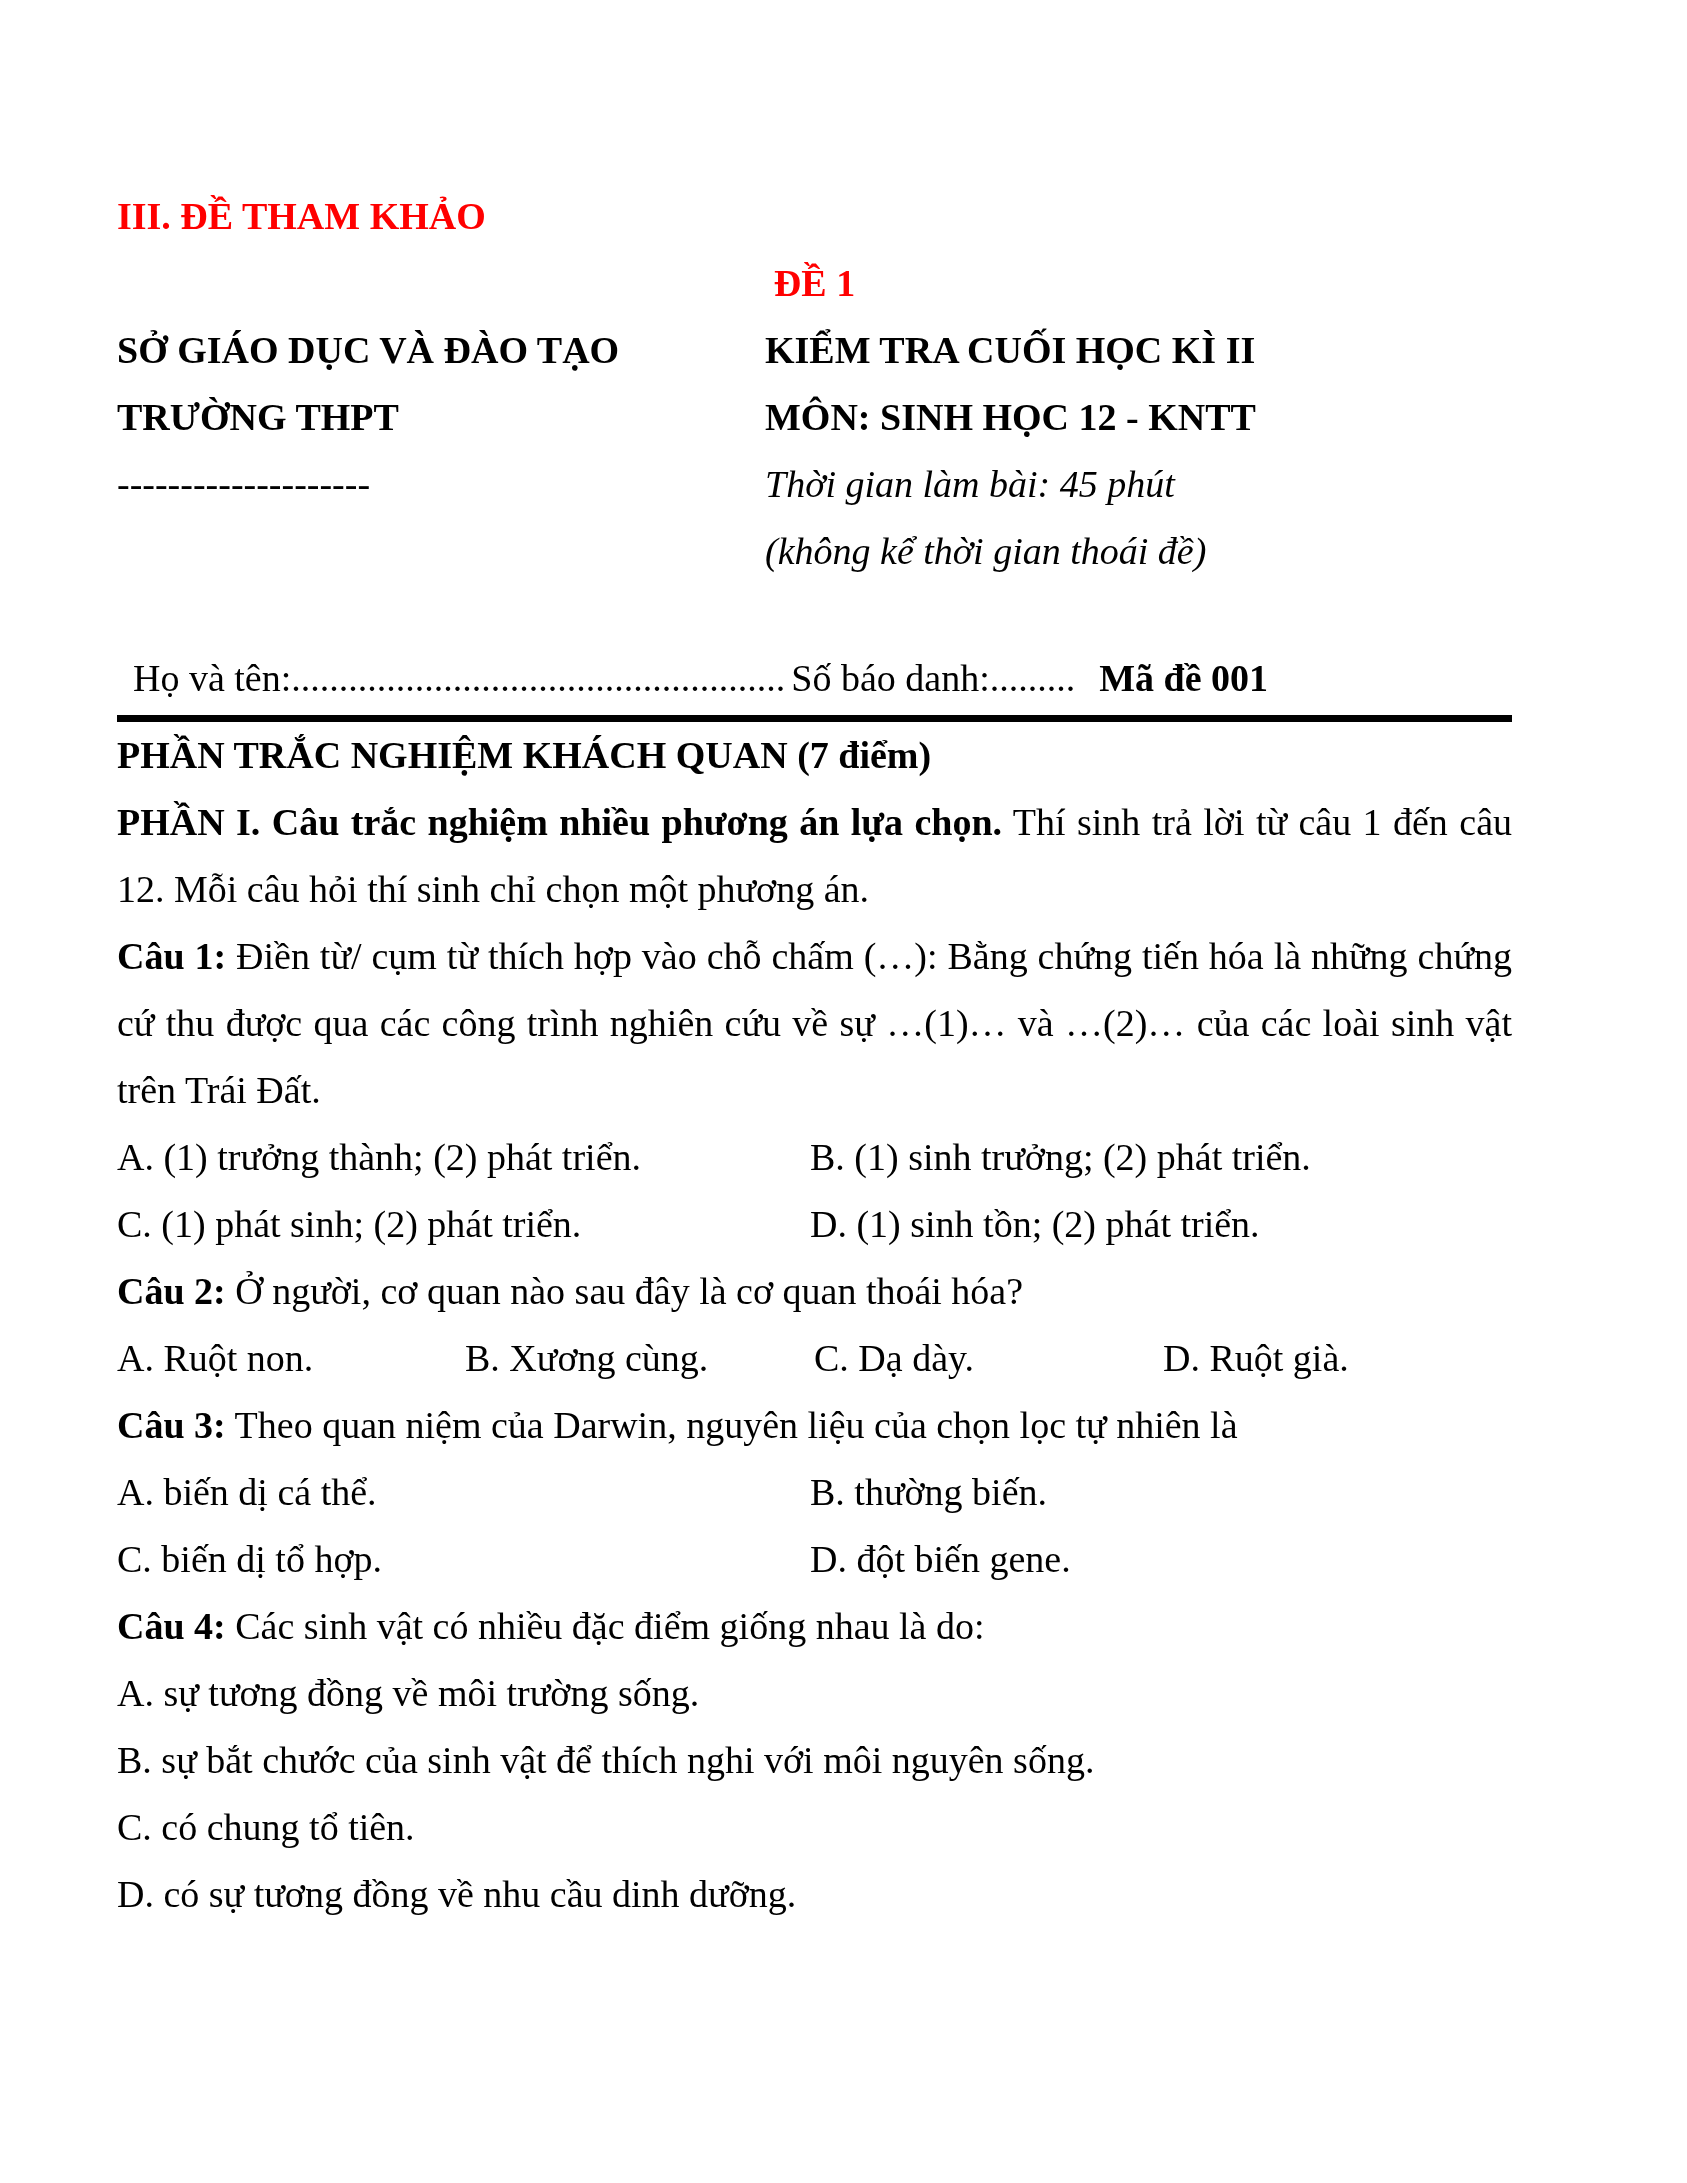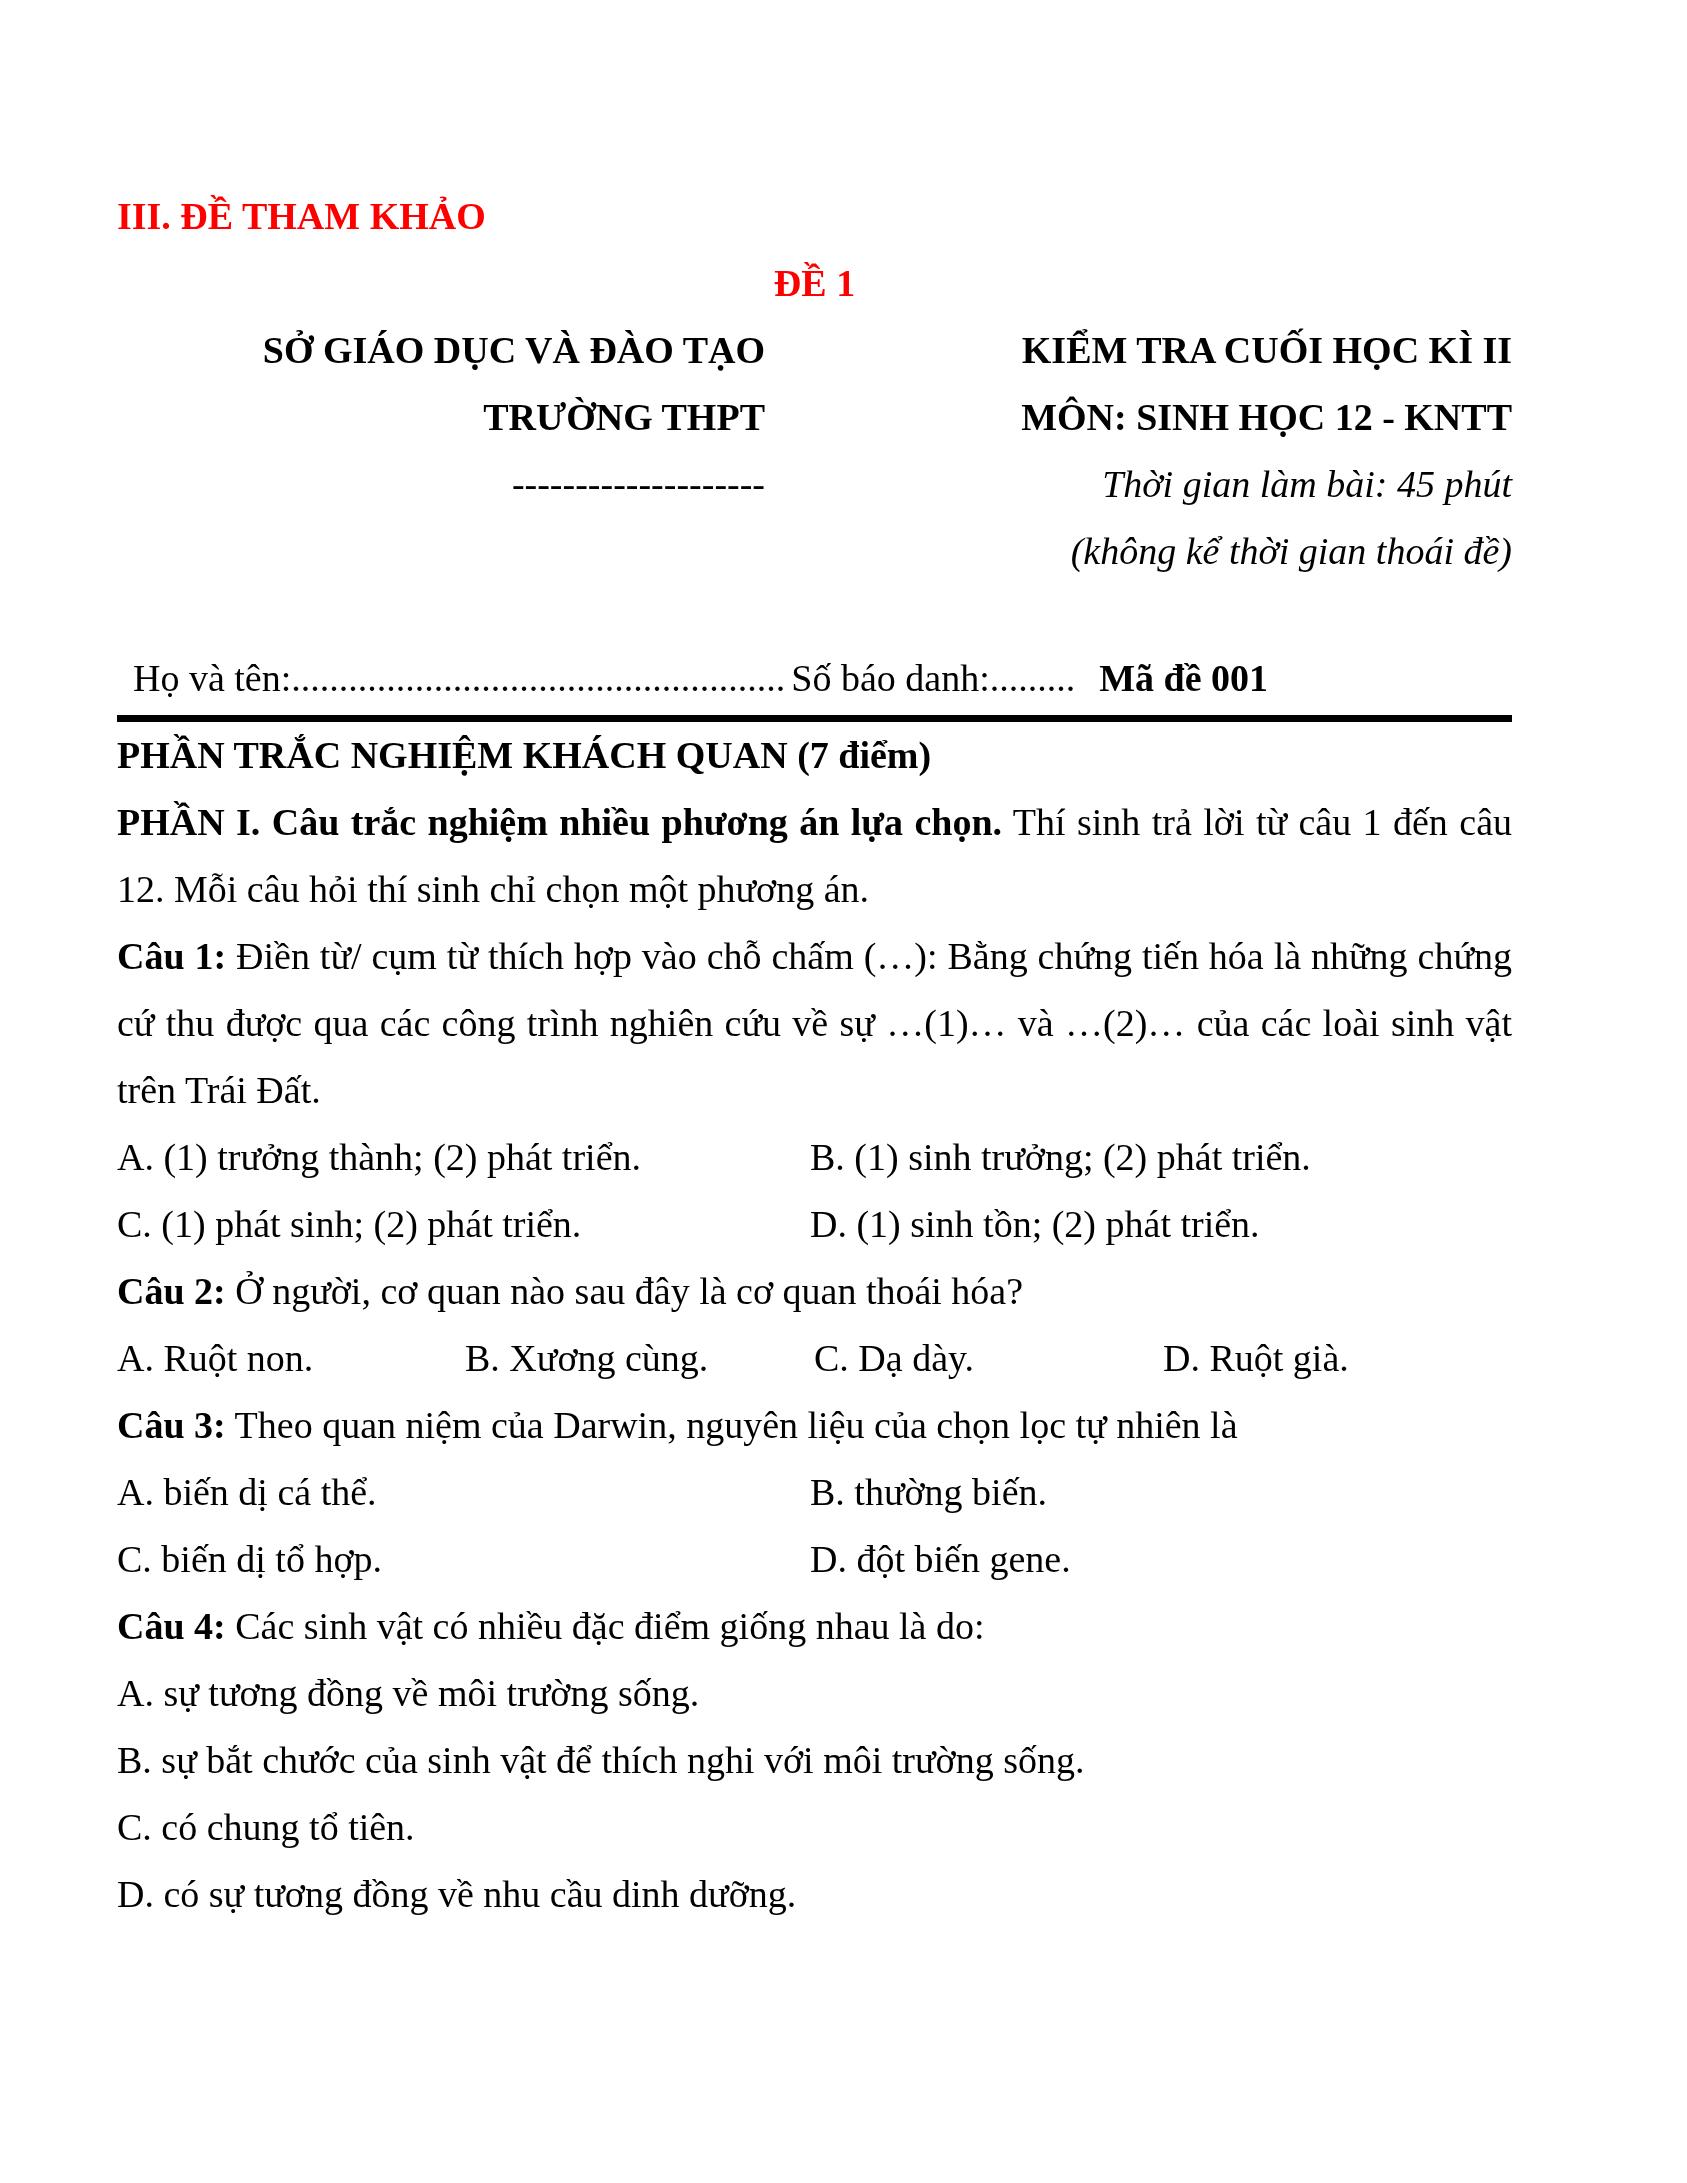--- a/index.html
+++ b/index.html
@@ -18,21 +18,21 @@
   }
   .bold   { font-weight: bold; }
   .italic { font-style: italic; }
   .red    { color: #FF0000; }
   .center { text-align: center; }
   .just   { text-align: justify; }
   p, h1, .line { margin: 0; padding: 0; font-size: 38px; line-height: 67px; }
   h1 { font-weight: bold; }
 
   .header-grid { display: grid; grid-template-columns: 648px 1fr; }
-  .hcol  { text-align: right; }
+  .hcol  { text-align: left; }
 
   .name-row { margin-top: 60px; padding-left: 16px; white-space: nowrap; }
   .name-row .sbd  { margin-left: 6px; }
   .name-row .code { margin-left: 24px; }
 
   .rule { height: 7.1px; background: #000000; margin-top: 3.2px; }
 
   .part-heading { font-weight: bold; }
 
   .opts { line-height: 67px; }
@@ -92,20 +92,20 @@
       <p class="just"><span class="bold">Câu 3:</span><span> Theo quan niệm của Darwin, nguyên liệu của chọn lọc tự nhiên là</span></p>
       <div class="opts opts-2col">
         <div class="opt">A. biến dị cá thể.</div>
         <div class="opt">B. thường biến.</div>
         <div class="opt">C. biến dị tổ hợp.</div>
         <div class="opt">D. đột biến gene.</div>
       </div>
       <p class="just"><span class="bold">Câu 4:</span><span> Các sinh vật có nhiều đặc điểm giống nhau là do:</span></p>
       <div class="opts opts-1col">
         <div class="opt">A. sự tương đồng về môi trường sống.</div>
-        <div class="opt">B. sự bắt chước của sinh vật để thích nghi với môi trường sống.</div>
+        <div class="opt">B. sự bắt chước của sinh vật để thích nghi với môi nguyên sống.</div>
         <div class="opt">C. có chung tổ tiên.</div>
         <div class="opt">D. có sự tương đồng về nhu cầu dinh dưỡng.</div>
       </div>
     </div>
 
 </div>
 
 
 </body></html>

